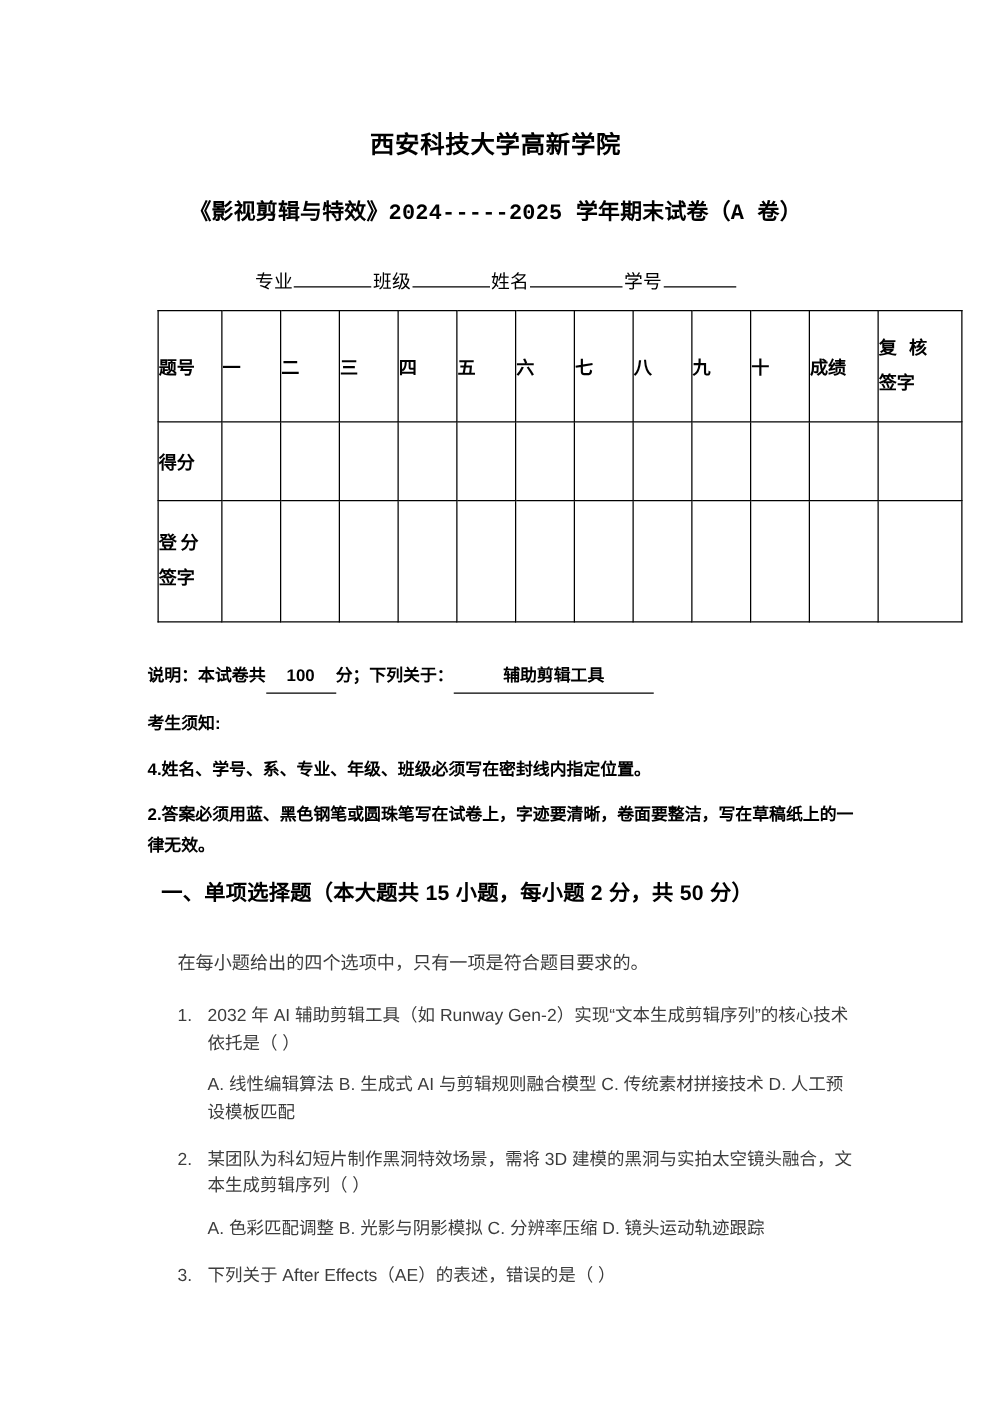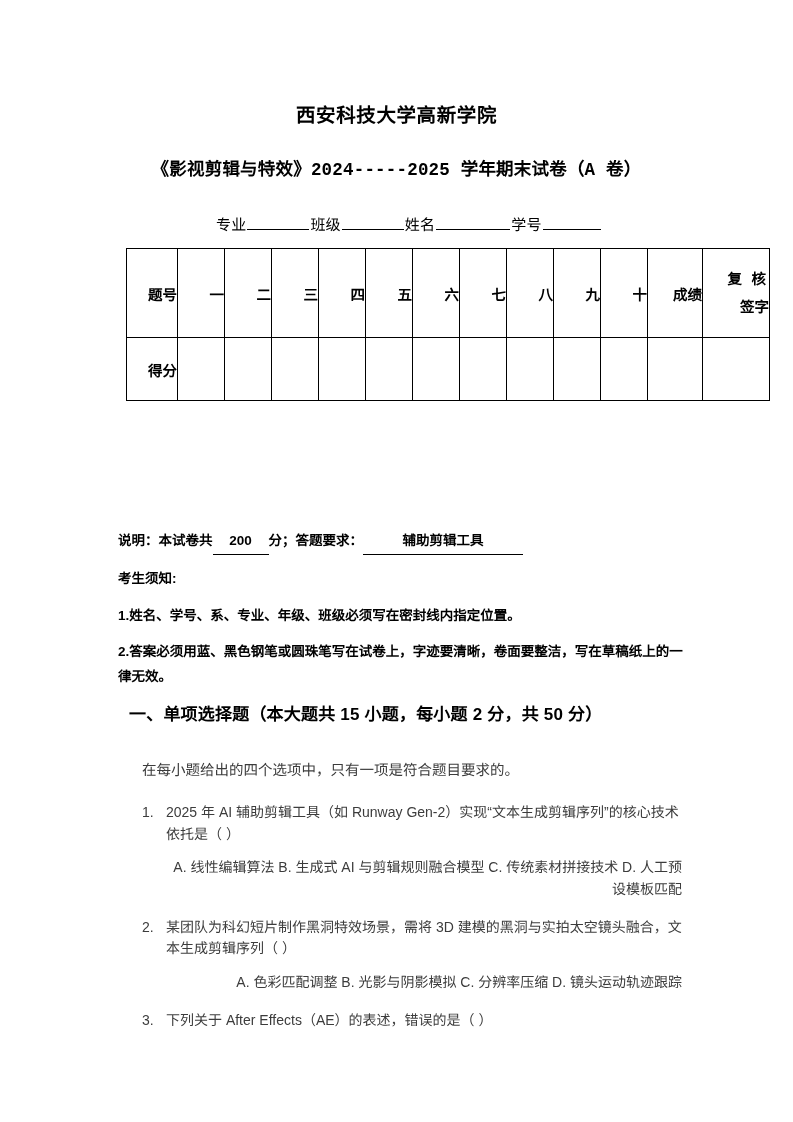--- a/index.html
+++ b/index.html
@@ -46,21 +46,21 @@
     text-align: center;
     font-size: 17.5px;
     font-weight: bold;
     letter-spacing: 0.2px;
     font-family: Liberation Mono, monospace;
   }
 
   
   .info-line {
     position: absolute;
-    left: 216px;
+    left: 204px;
     top: 213px;
     font-size: 15px;
     font-family: Liberation Serif, serif;
     white-space: nowrap;
     letter-spacing: 0.2px;
   }
   .info-line .lbl { display: inline-block; }
   .info-line .rule {
     display: inline-block;
     border-bottom: 1.4px solid #000;
@@ -80,21 +80,21 @@
     top: 248px;
     width: 612px;
   }
   table.score-table {
     border-collapse: collapse;
     width: 612px;
     table-layout: fixed;
   }
   table.score-table td {
     border: 1.2px solid #000;
-    text-align: right;
+    text-align: left;
     vertical-align: middle;
     font-size: 14.5px;
     font-weight: bold;
     font-family: "Liberation Serif", "DejaVu Serif", serif;
     padding: 0;
   }
   table.score-table tr.row-head td { height: 88px; }
   table.score-table tr.row-defen td { height: 62px; }
   table.score-table tr.row-dengfen td { height: 96px; }
 
@@ -170,21 +170,20 @@
   .q-num {
     width: 24px;
     flex: 0 0 24px;
     text-align: left;
   }
   .q-text { flex: 1 1 auto; }
   .q-options {
     margin-top: 12px;
     margin-left: 24px;
     line-height: 1.55;
-    text-align: right;
   }
 </style>
 </head>
 <body>
 
 <div class="page">
 
   <div class="school-title">西安科技大学高新学院</div>
 
   <div class="paper-title">《影视剪辑与特效》2024-----2025 学年期末试卷（A 卷）</div>
@@ -224,46 +223,64 @@
           <td></td>
           <td></td>
           <td></td>
           <td></td>
           <td></td>
           <td></td>
           <td></td>
           <td></td>
         </tr>
 
+        <tr class="row-dengfen">
+          <td class="c-label two-line">
+            <span class="spaced">登分</span>
+            <span>签字</span>
+          </td>
+          <td></td>
+          <td></td>
+          <td></td>
+          <td></td>
+          <td></td>
+          <td></td>
+          <td></td>
+          <td></td>
+          <td></td>
+          <td></td>
+          <td></td>
+          <td></td>
+        </tr>
       </tbody>
     </table>
   </div>
 
   <div class="note-block">
     <div class="note-row">
-      <span>说明：本试卷共</span><span class="fill fill-score">200</span><span>分；答题要求：</span><span class="fill fill-req">辅助剪辑工具</span>
+      <span>说明：本试卷共</span><span class="fill fill-score">100</span><span>分；下列关于：</span><span class="fill fill-req">辅助剪辑工具</span>
     </div>
     <div class="note-gap"></div>
     <div class="note-row">考生须知:</div>
     <div class="note-gap"></div>
-    <div class="note-para">1.姓名、学号、系、专业、年级、班级必须写在密封线内指定位置。</div>
+    <div class="note-para">4.姓名、学号、系、专业、年级、班级必须写在密封线内指定位置。</div>
     <div class="note-gap"></div>
     <div class="note-para">2.答案必须用蓝、黑色钢笔或圆珠笔写在试卷上，字迹要清晰，卷面要整洁，写在草稿纸上的一律无效。</div>
   </div>
 
   <div class="section-heading">一、单项选择题（本大题共 15 小题，每小题 2 分，共 50 分）</div>
 
   <div class="section-intro">在每小题给出的四个选项中，只有一项是符合题目要求的。</div>
 
   <div class="questions">
 
     <div class="q-item">
       <div class="q-stem">
         <span class="q-num">1.</span>
-        <span class="q-text">2025 年 AI 辅助剪辑工具（如 Runway Gen-2）实现“文本生成剪辑序列”的核心技术依托是（ ）</span>
+        <span class="q-text">2032 年 AI 辅助剪辑工具（如 Runway Gen-2）实现“文本生成剪辑序列”的核心技术依托是（ ）</span>
       </div>
       <div class="q-options">A. 线性编辑算法  B. 生成式 AI 与剪辑规则融合模型  C. 传统素材拼接技术  D. 人工预设模板匹配</div>
     </div>
 
     <div class="q-item">
       <div class="q-stem">
         <span class="q-num">2.</span>
         <span class="q-text">某团队为科幻短片制作黑洞特效场景，需将 3D 建模的黑洞与实拍太空镜头融合，文本生成剪辑序列（ ）</span>
       </div>
       <div class="q-options">A. 色彩匹配调整  B. 光影与阴影模拟  C. 分辨率压缩  D. 镜头运动轨迹跟踪</div>

